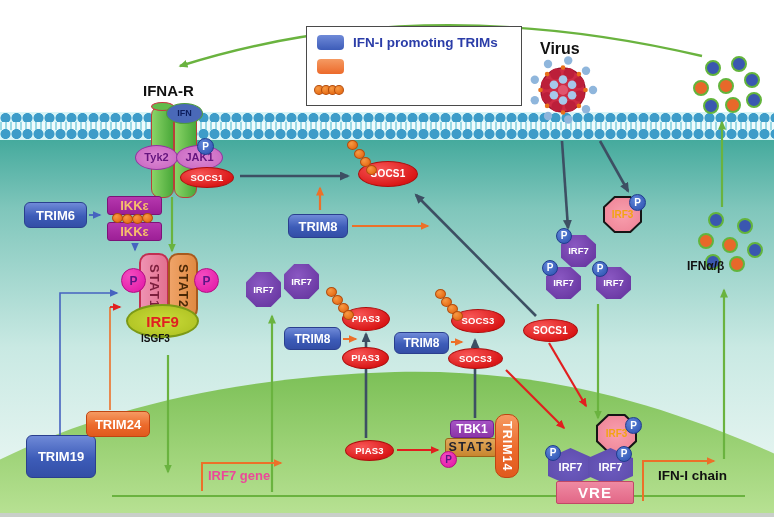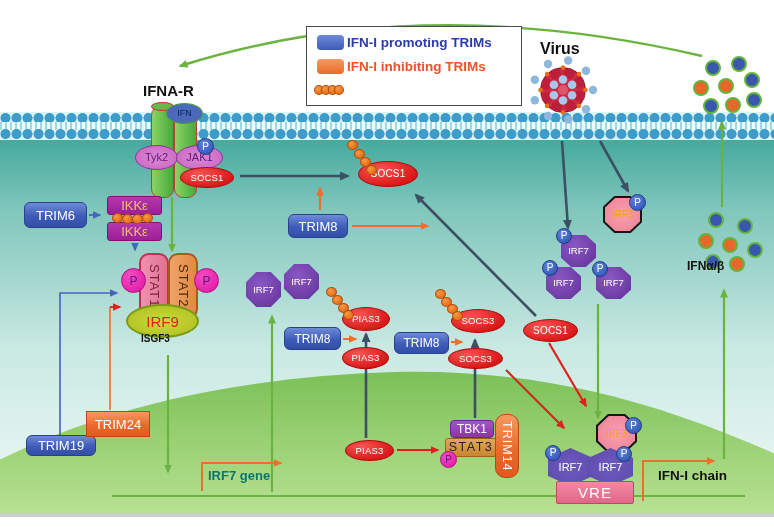--- a/index.html
+++ b/index.html
@@ -15,43 +15,43 @@
     background:radial-gradient(circle at 5.5px 6px,#3d9cc9 4.6px,rgba(0,0,0,0) 5.4px);
     background-size:11px 12px}
   #membrane .mem-mid{position:absolute;left:0;top:10px;width:774px;height:8px;
     background:repeating-linear-gradient(90deg,#9bd9e4 0 2px,#effbfd 2px 5px)}
   #bgsvg{position:absolute;left:0;top:0;z-index:0}
   #fxsvg{position:absolute;left:0;top:0;z-index:1}
   .bottom-line{position:absolute;left:0;top:513px;width:774px;height:4px;background:#c9cfc9;z-index:4}
   .bottom-white{position:absolute;left:0;top:517px;width:774px;height:14px;background:#fff;z-index:4}
   
   .node{position:absolute;display:flex;align-items:center;justify-content:center;
-    color:#fff;font-weight:normal;z-index:2;text-align:center;line-height:1}
+    color:#fff;font-weight:bold;z-index:2;text-align:center;line-height:1}
   .tblue{background:linear-gradient(#6f8ad8,#3d5cb8 55%,#334ea6);border:1px solid #2a3f8e;border-radius:6px;font-size:13px}
-  .torange{background:linear-gradient(#f59a62,#ec6a2b 55%,#e05a1d);border:1px solid #bf4512;border-radius:0;font-size:13px}
+  .torange{background:linear-gradient(#f59a62,#ec6a2b 55%,#e05a1d);border:1px solid #bf4512;border-radius:5px;font-size:13px}
   .roval{background:radial-gradient(ellipse at 35% 30%,#f75555,#d91515 75%);border:1.5px solid #ad0d0d;border-radius:50%;font-size:9.5px;letter-spacing:.2px}
   .poval{background:radial-gradient(#dc8ad4,#c763bf);border:1.5px solid #9232a2;border-radius:50%;color:#64147e;font-size:11px}
   .pb{background:radial-gradient(circle at 35% 30%,#5e85d8,#2b4fae);border:1px solid #1f3c8e;border-radius:50%;font-size:10px;z-index:3}
   .pm{background:radial-gradient(circle at 35% 30%,#f54cc0,#e013a5);border:1px solid #b30c83;border-radius:50%;color:#5f1387;font-size:12px;z-index:3}
   .vbar{border-radius:10px;writing-mode:vertical-rl;letter-spacing:1px}
   .oct{clip-path:polygon(29% 0,71% 0,100% 29%,100% 71%,71% 100%,29% 100%,0 71%,0 29%)}
   .hex{clip-path:polygon(50% 0,100% 26%,100% 74%,50% 100%,0 74%,0 26%)}
   .octp{background:radial-gradient(circle at 40% 35%,#8a58c2,#6b3aa4 75%);font-size:9.5px}
   .bead{position:absolute;width:11px;height:10px;border-radius:50%;z-index:3;
     background:radial-gradient(circle at 35% 30%,#f79a44,#e8701a 70%);border:1px solid #b44e0e}
   .lbl{position:absolute;color:#111;font-weight:bold;z-index:2;white-space:nowrap;line-height:1}
   .ifn-dot{position:absolute;width:16px;height:16px;border-radius:50%;border:2.5px solid #63b43c;z-index:2}
   .dot-blue{background:#3a57b0}.dot-orange{background:#e8682a}
   .cyl{position:absolute;border:1.5px solid #b8403a;border-radius:9px;
     background:linear-gradient(90deg,#8ad467,#49a839);z-index:2}
   .cyl-rim{position:absolute;border:1.5px solid #cb3343;border-radius:50%;background:#62bb4c;z-index:3}
   
   #legend{position:absolute;left:306px;top:26px;width:216px;height:80px;background:#fff;border:1.5px solid #4a4a4a;
     z-index:2;display:flex;flex-direction:column;justify-content:center;gap:2px;padding:4px 10px}
-  .leg-row{display:flex;align-items:center;gap:3px;height:22px}
+  .leg-row{display:flex;align-items:center;gap:9px;height:22px}
   .leg-swatch{width:27px;height:15px;border-radius:4px;flex:0 0 auto}
   .leg-beads{display:flex;flex:0 0 auto;width:27px;justify-content:center}
   .leg-beads span{width:11px;height:10px;border-radius:50%;margin-left:-3px;
     background:radial-gradient(circle at 35% 30%,#f79a44,#e8701a 70%);border:1px solid #b44e0e}
   .leg-t{font-size:13.5px;font-weight:bold;white-space:nowrap}
 </style>
 </head>
 <body>
 
 <div id="stage">
@@ -173,21 +173,20 @@
     </g>
   </svg>
 
   <div id="legend">
     <div class="leg-row">
       <div class="leg-swatch" style="background:linear-gradient(#6f8ad8,#3d5cb8)"></div>
       <div class="leg-t" style="color:#2b3da8">IFN-I promoting TRIMs</div>
     </div>
     <div class="leg-row">
       <div class="leg-swatch" style="background:linear-gradient(#f59a62,#ec6a2b)"></div>
-      <div class="leg-t" style="color:#ee5226">IFN-I inhibiting TRIMs</div>
     </div>
     <div class="leg-row">
       <div class="leg-beads">
           <span></span>
           <span></span>
           <span></span>
           <span></span>
         </div>
     </div>
   </div>
@@ -238,24 +237,24 @@
   <div class="node" style="left:126px;top:304px;width:73px;height:34px;background:radial-gradient(#cbdc3a,#a9bd1e);border:2px solid #7c9a16;border-radius:50%;color:#e02020;font-size:15px">IRF9</div>
   <div class="lbl" style="left:141px;top:334px;font-size:10px">ISGF3</div>
 
   <div class="node tblue" style="left:288px;top:214px;width:60px;height:24px">TRIM8</div>
   <div class="node roval" style="left:358px;top:161px;width:60px;height:26px;font-size:10px">SOCS1</div>
   <div class="bead" style="left:347px;top:140px"></div>
   <div class="bead" style="left:354px;top:149px"></div>
   <div class="bead" style="left:360px;top:157px"></div>
   <div class="bead" style="left:366px;top:165px"></div>
 
-  <div class="node tblue" style="left:26px;top:435px;width:70px;height:21px">TRIM19</div>
+  <div class="node tblue" style="left:26px;top:435px;width:70px;height:43px">TRIM19</div>
   <div class="node torange" style="left:86px;top:411px;width:64px;height:26px">TRIM24</div>
 
-  <div class="lbl" style="left:208px;top:469px;font-size:13px;color:#0f766e">IRF7 gene</div>
+  <div class="lbl" style="left:208px;top:469px;font-size:13px;color:#ec4899">IRF7 gene</div>
 
   <div class="node oct octp" style="left:246px;top:272px;width:35px;height:35px">IRF7</div>
   <div class="node oct octp" style="left:284px;top:264px;width:35px;height:35px">IRF7</div>
 
   <div class="node tblue" style="left:284px;top:327px;width:57px;height:23px;font-size:12px">TRIM8</div>
   <div class="node roval" style="left:342px;top:307px;width:48px;height:24px">PIAS3</div>
   <div class="node roval" style="left:342px;top:347px;width:47px;height:22px">PIAS3</div>
   <div class="node roval" style="left:345px;top:440px;width:49px;height:21px">PIAS3</div>
   <div class="bead" style="left:326px;top:287px"></div>
   <div class="bead" style="left:332px;top:295px"></div>

